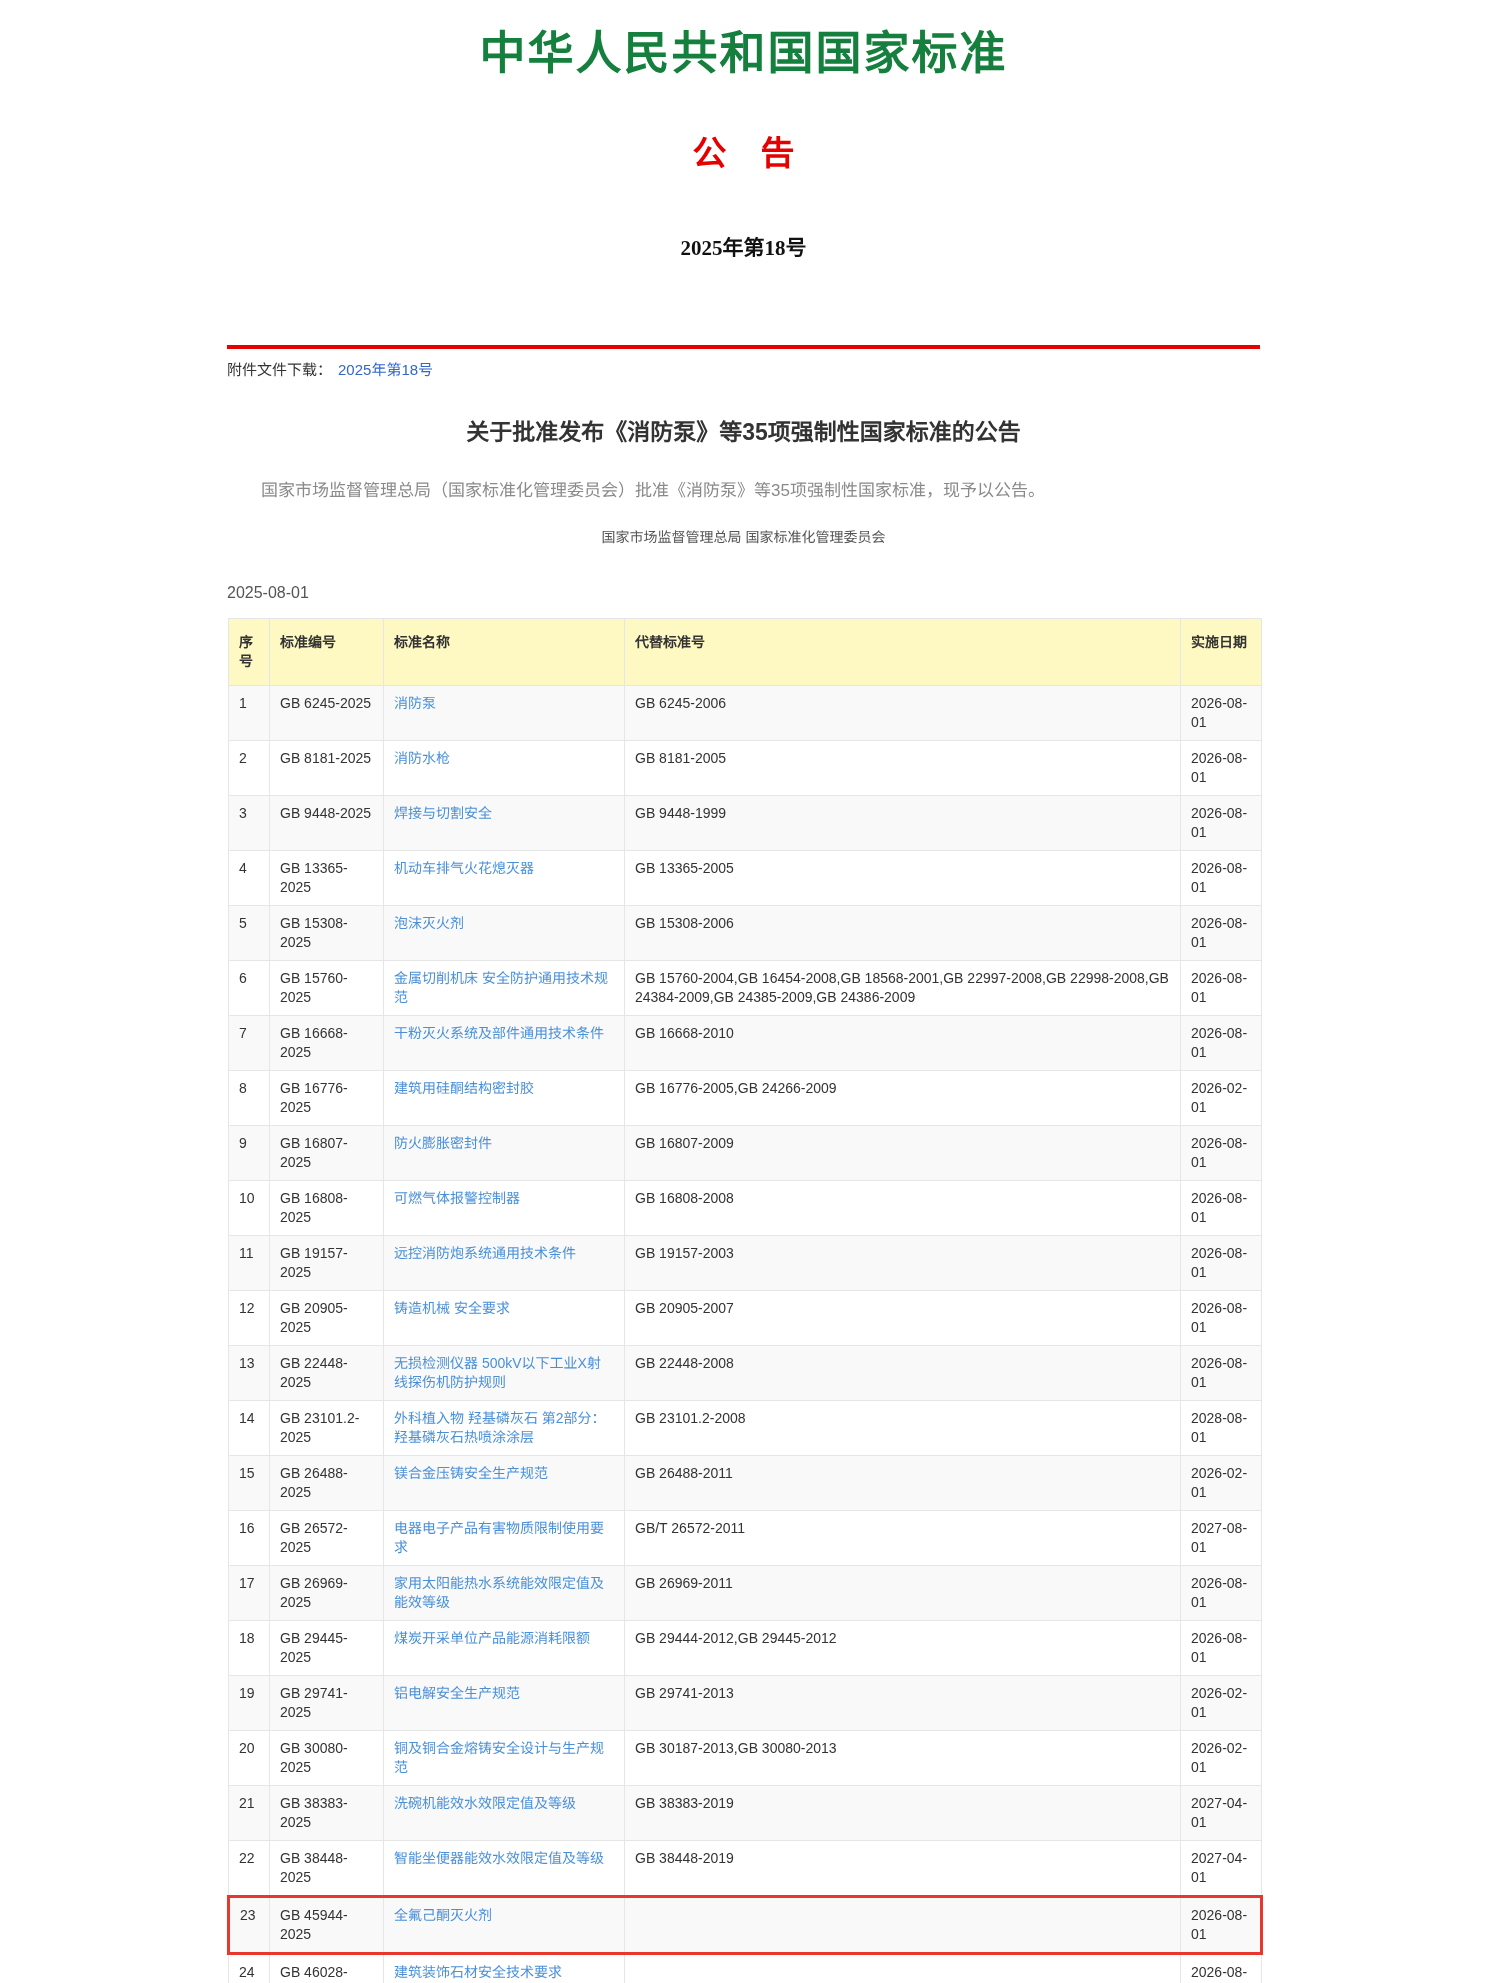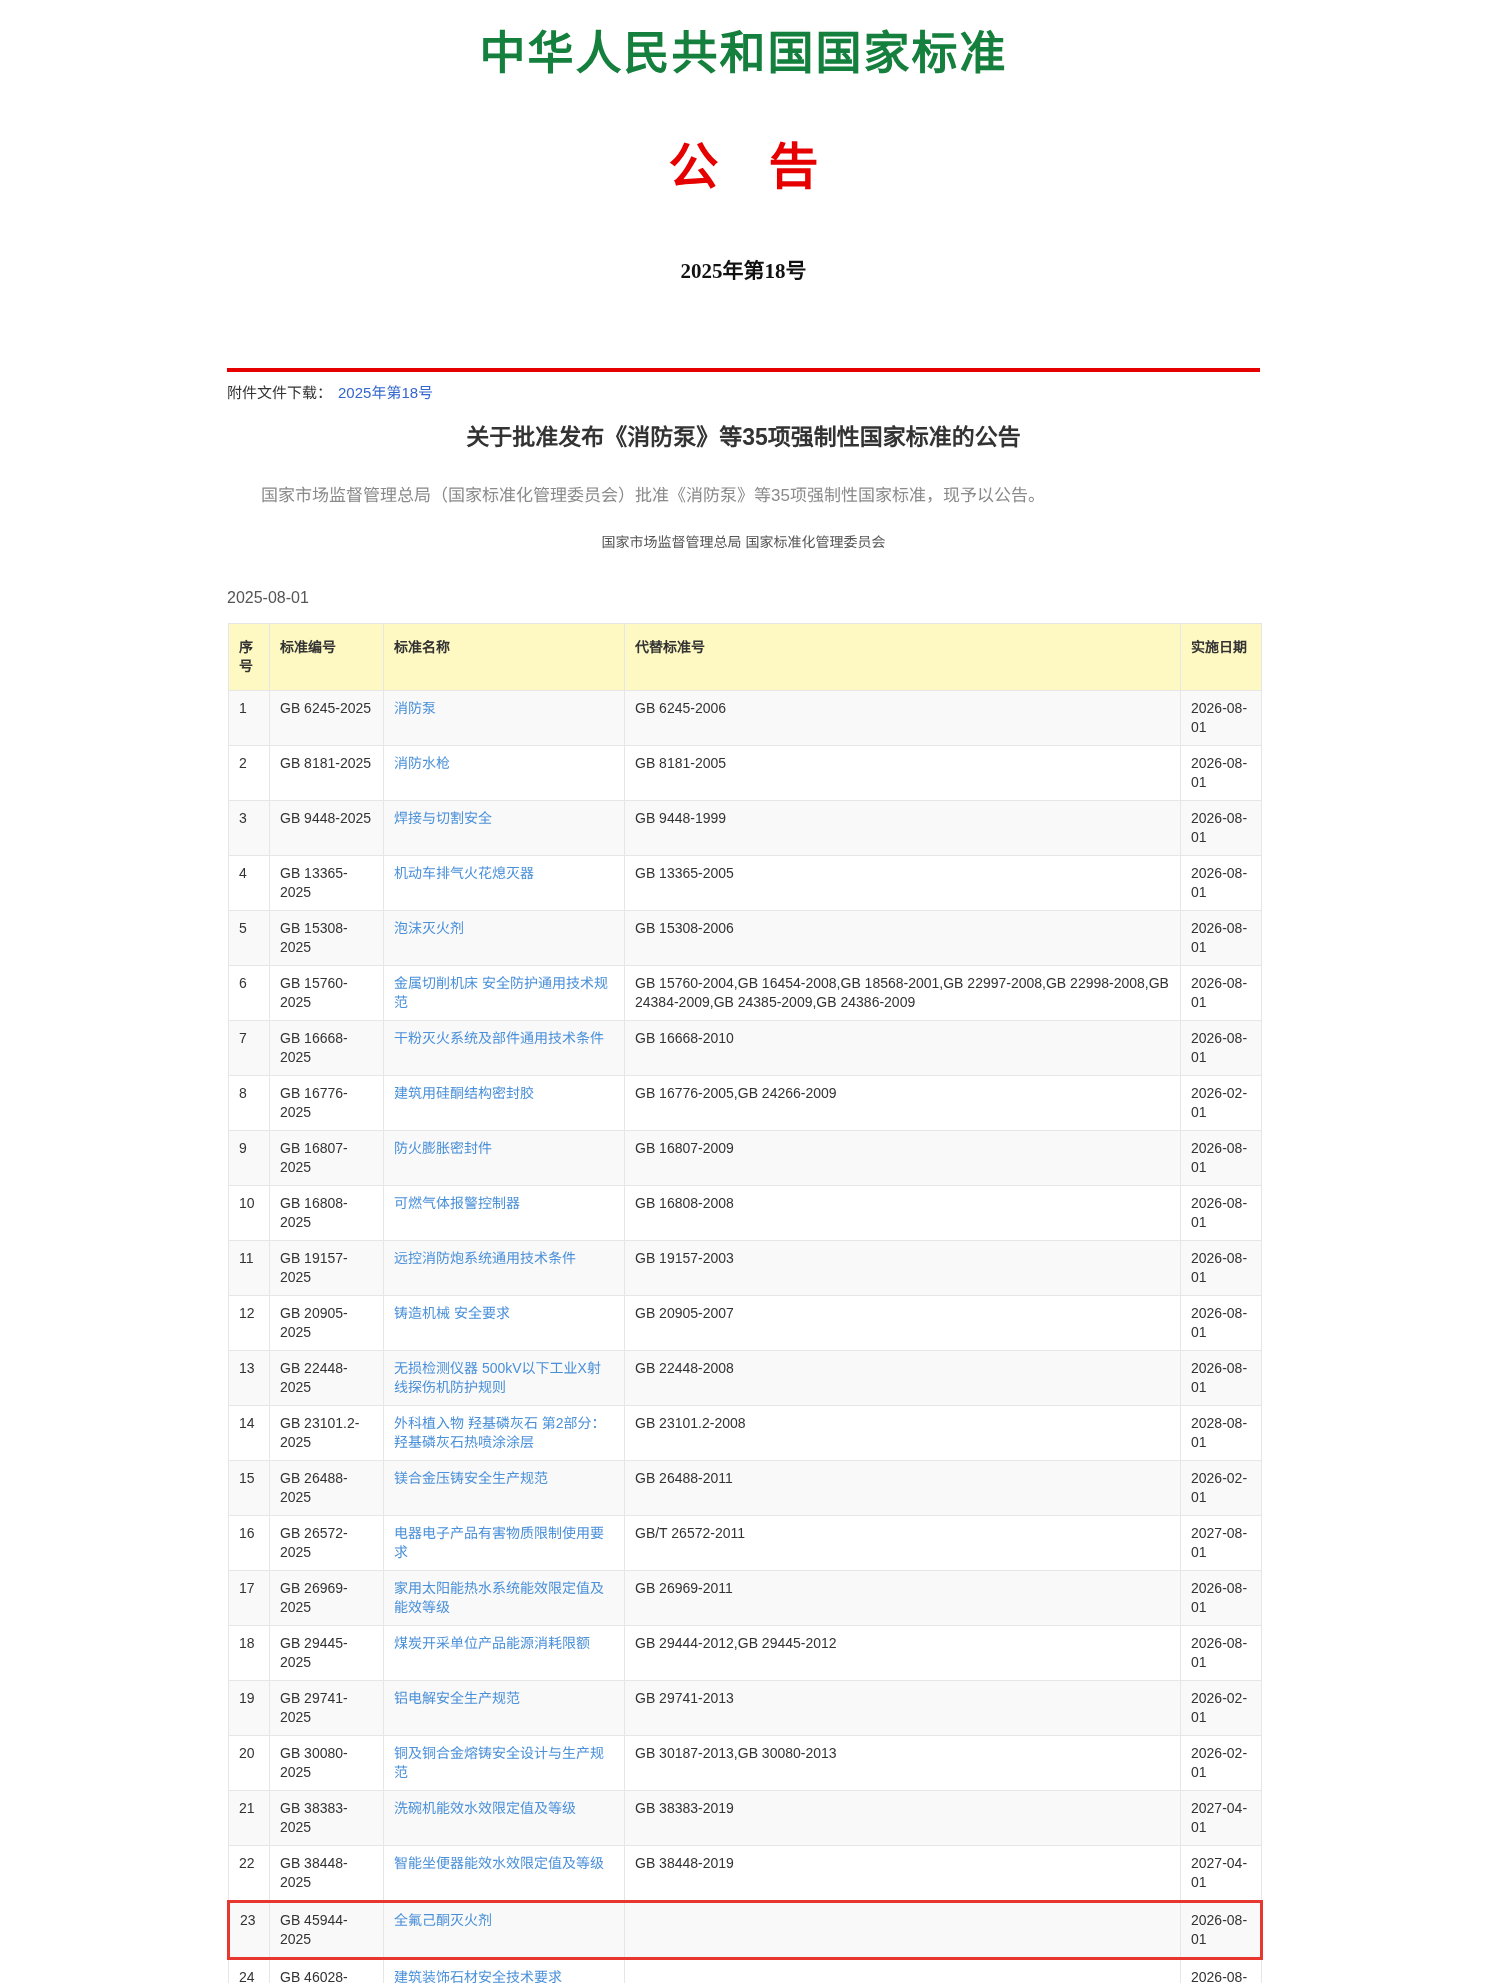--- a/index.html
+++ b/index.html
@@ -17,40 +17,40 @@
     margin-top: 16px;
     font-family: "Liberation Serif", serif;
     font-size: 46px;
     font-weight: 700;
     color: #15803d;
     letter-spacing: 2px;
   }
   .sub-title {
     margin-top: 44px;
     font-family: "Liberation Serif", serif;
-    font-size: 50px;
+    font-size: 34px;
     font-weight: 700;
     color: #e60000;
   }
   .issue-number {
     margin-top: 56px;
     font-family: "Liberation Serif", serif;
     font-size: 21px;
     font-weight: 700;
     color: #111111;
   }
   .divider { margin-top: 84px; height: 4px; background: #e60000; }
 
   
   .attachment { margin-top: 9px; font-size: 15px; color: #333; }
   .attachment a { color: #3366cc; text-decoration: none; margin-left: 6px; }
 
   
   .announce-title {
-    margin-top: 16px;
+    margin-top: 34px;
     text-align: center;
     font-size: 23px;
     font-weight: 700;
     color: #333333;
   }
   .announce-body {
     margin-top: 30px;
     font-size: 17px;
     line-height: 1.6;
     color: #8a8a8a;

